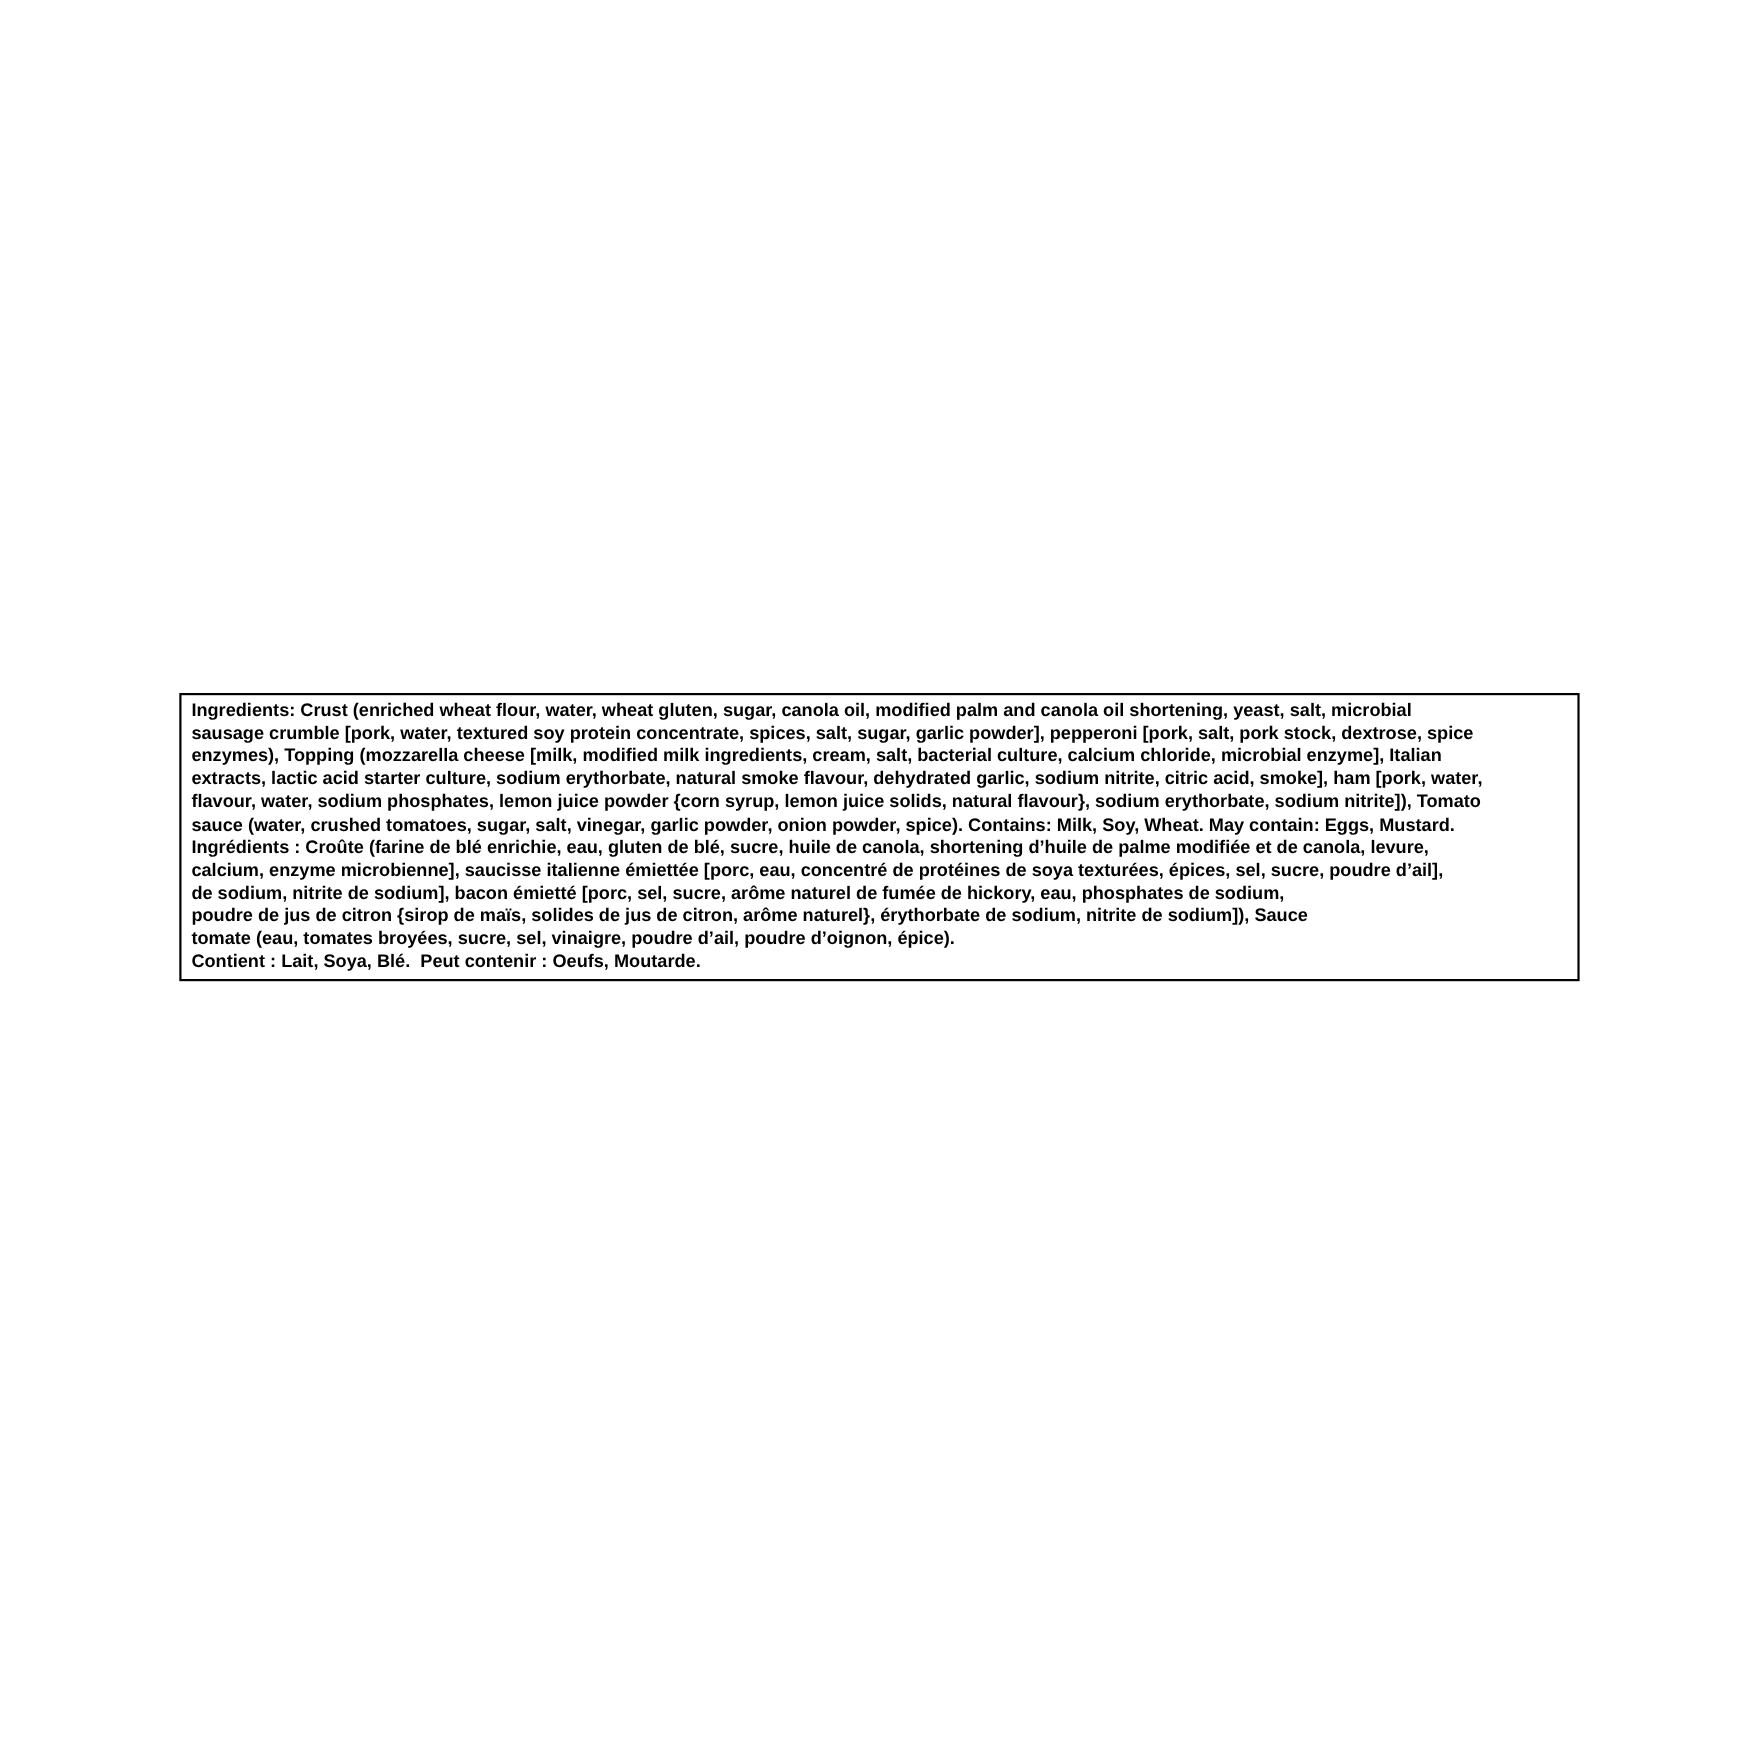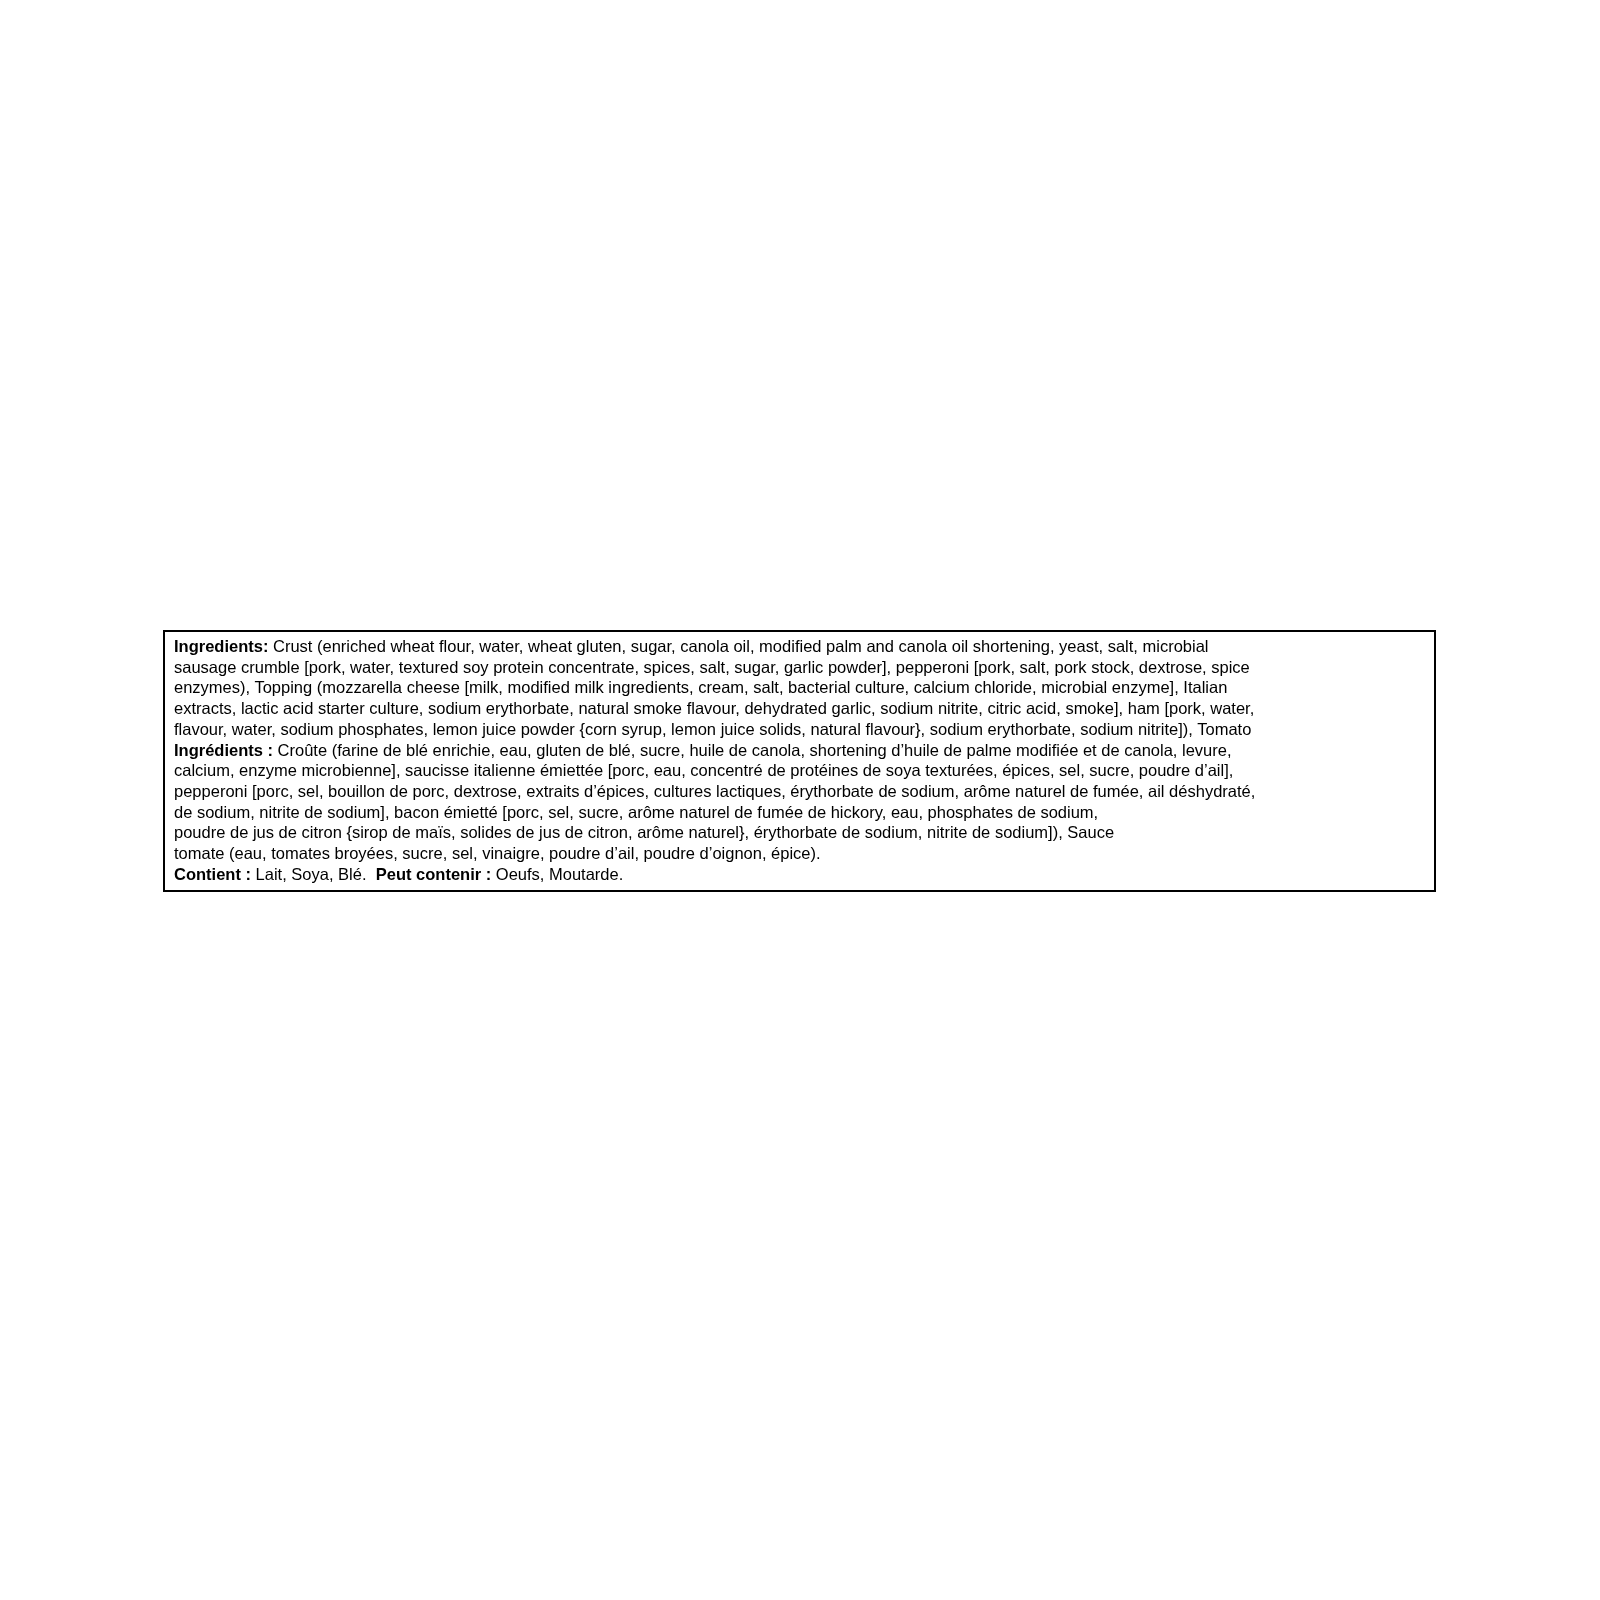--- a/index.html
+++ b/index.html
@@ -25,32 +25,32 @@
     box-sizing: content-box;
   }
   .line {
     font-size: 16.5px;
     line-height: 20.7px;
     white-space: pre;
     letter-spacing: 0;
     color: #000000;
     text-align: left;
   }
-  .seg { font-weight: 400; }
+  .seg { font-weight: 700; }
   .seg.bold { font-weight: 700; text-align: right; }
 </style>
 </head>
 <body>
 
 <div class="panel">
     <div class="line"><span class="seg bold">Ingredients: </span><span class="seg">Crust (enriched wheat flour, water, wheat gluten, sugar, canola oil, modified palm and canola oil shortening, yeast, salt, microbial</span></div>
     <div class="line"><span class="seg">sausage crumble [pork, water, textured soy protein concentrate, spices, salt, sugar, garlic powder], pepperoni [pork, salt, pork stock, dextrose, spice</span></div>
     <div class="line"><span class="seg">enzymes), Topping (mozzarella cheese [milk, modified milk ingredients, cream, salt, bacterial culture, calcium chloride, microbial enzyme], Italian</span></div>
     <div class="line"><span class="seg">extracts, lactic acid starter culture, sodium erythorbate, natural smoke flavour, dehydrated garlic, sodium nitrite, citric acid, smoke], ham [pork, water,</span></div>
     <div class="line"><span class="seg">flavour, water, sodium phosphates, lemon juice powder {corn syrup, lemon juice solids, natural flavour}, sodium erythorbate, sodium nitrite]), Tomato</span></div>
+    <div class="line"><span class="seg">sauce (water, crushed tomatoes, sugar, salt, vinegar, garlic powder, onion powder, spice). </span><span class="seg bold">Contains:</span><span class="seg"> Milk, Soy, Wheat. </span><span class="seg bold">May contain:</span><span class="seg"> Eggs, Mustard.</span></div>
     <div class="line"><span class="seg bold">Ingrédients : </span><span class="seg">Croûte (farine de blé enrichie, eau, gluten de blé, sucre, huile de canola, shortening d’huile de palme modifiée et de canola, levure,</span></div>
     <div class="line"><span class="seg">calcium, enzyme microbienne], saucisse italienne émiettée [porc, eau, concentré de protéines de soya texturées, épices, sel, sucre, poudre d’ail],</span></div>
-    <div class="line"><span class="seg">pepperoni [porc, sel, bouillon de porc, dextrose, extraits d’épices, cultures lactiques, érythorbate de sodium, arôme naturel de fumée, ail déshydraté,</span></div>
     <div class="line"><span class="seg">de sodium, nitrite de sodium], bacon émietté [porc, sel, sucre, arôme naturel de fumée de hickory, eau, phosphates de sodium,</span></div>
     <div class="line"><span class="seg">poudre de jus de citron {sirop de maïs, solides de jus de citron, arôme naturel}, érythorbate de sodium, nitrite de sodium]), Sauce</span></div>
     <div class="line"><span class="seg">tomate (eau, tomates broyées, sucre, sel, vinaigre, poudre d’ail, poudre d’oignon, épice).</span></div>
     <div class="line"><span class="seg bold">Contient :</span><span class="seg"> Lait, Soya, Blé.  </span><span class="seg bold">Peut contenir :</span><span class="seg"> Oeufs, Moutarde.</span></div>
   </div>
 
 </body></html>

